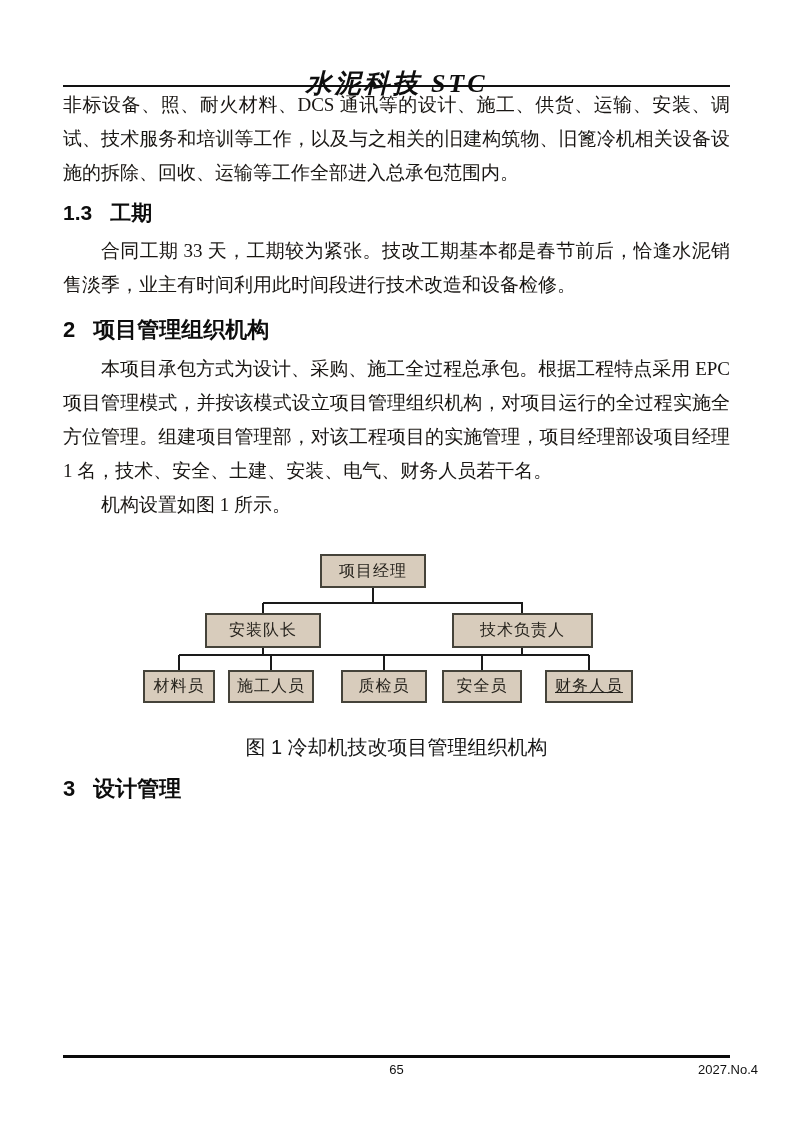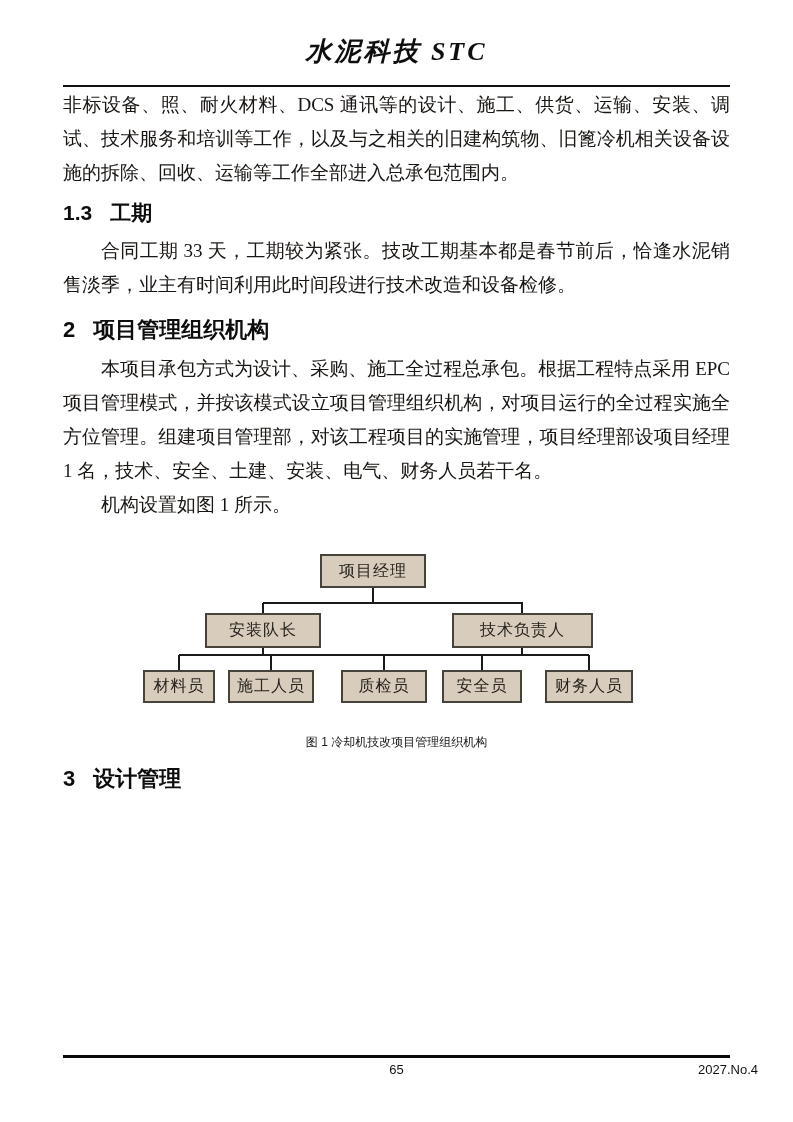--- a/index.html
+++ b/index.html
@@ -11,21 +11,21 @@
     margin: 0 auto;
     background: #ffffff;
     color: #1c1a17;
     font-family: "Liberation Serif", "DejaVu Serif", serif;
     overflow: hidden;
   }
   
   .header {
     position: absolute;
     top: 0; left: 63px; right: 63px;
-    padding-top: 34px;
+    padding-top: 66px;
     text-align: center;
     border-bottom: 2.5px solid #121212;
     height: 87px;
   }
   .journal-title {
     font-size: 26px;
     font-weight: bold;
     font-style: italic;
     letter-spacing: 3px;
     color: #0e0e0e;
@@ -71,21 +71,21 @@
     border: 2px solid #45433a;
     font-family: "Liberation Sans", "DejaVu Sans", sans-serif;
     font-size: 16px;
     letter-spacing: 1px;
     color: #26231d;
   }
   .fig-caption {
     margin-top: 24px;
     text-align: center;
     font-family: "Liberation Sans", "DejaVu Sans", sans-serif;
-    font-size: 12px;
+    font-size: 20px;
     color: #161616;
   }
   
   .footer {
     position: absolute;
     top: 1055px; left: 63px;
     width: 667px;
     border-top: 3px solid #0a0a0a;
     font-family: "Liberation Sans", "DejaVu Sans", sans-serif;
     font-size: 13px;
@@ -131,21 +131,21 @@
           <line x1="449" y1="103" x2="449" y2="118"></line>
         </g>
       </svg>
       <div class="org-box" style="left:180px; top:2px; width:106px; height:34px;">项目经理</div>
       <div class="org-box" style="left:65px; top:61px; width:116px; height:35px;">安装队长</div>
       <div class="org-box" style="left:312px; top:61px; width:141px; height:35px;">技术负责人</div>
       <div class="org-box" style="left:3px; top:118px; width:72px; height:33px;">材料员</div>
       <div class="org-box" style="left:88px; top:118px; width:86px; height:33px;">施工人员</div>
       <div class="org-box" style="left:201px; top:118px; width:86px; height:33px;">质检员</div>
       <div class="org-box" style="left:302px; top:118px; width:80px; height:33px;">安全员</div>
-      <div class="org-box" style="left:405px; top:118px; width:88px; height:33px;">财务人员</div>
+      <div class="org-box" style="left:405px; top:118px; width:88px; height:33px;text-decoration:underline;">财务人员</div>
     </div>
 
     <div class="fig-caption">图 1 冷却机技改项目管理组织机构</div>
 
     <h2 class="heading h-main"><span class="num">3</span><span>设计管理</span></h2>
 
   </div>
 
   <div class="footer">
     <span class="page-number">65</span>

